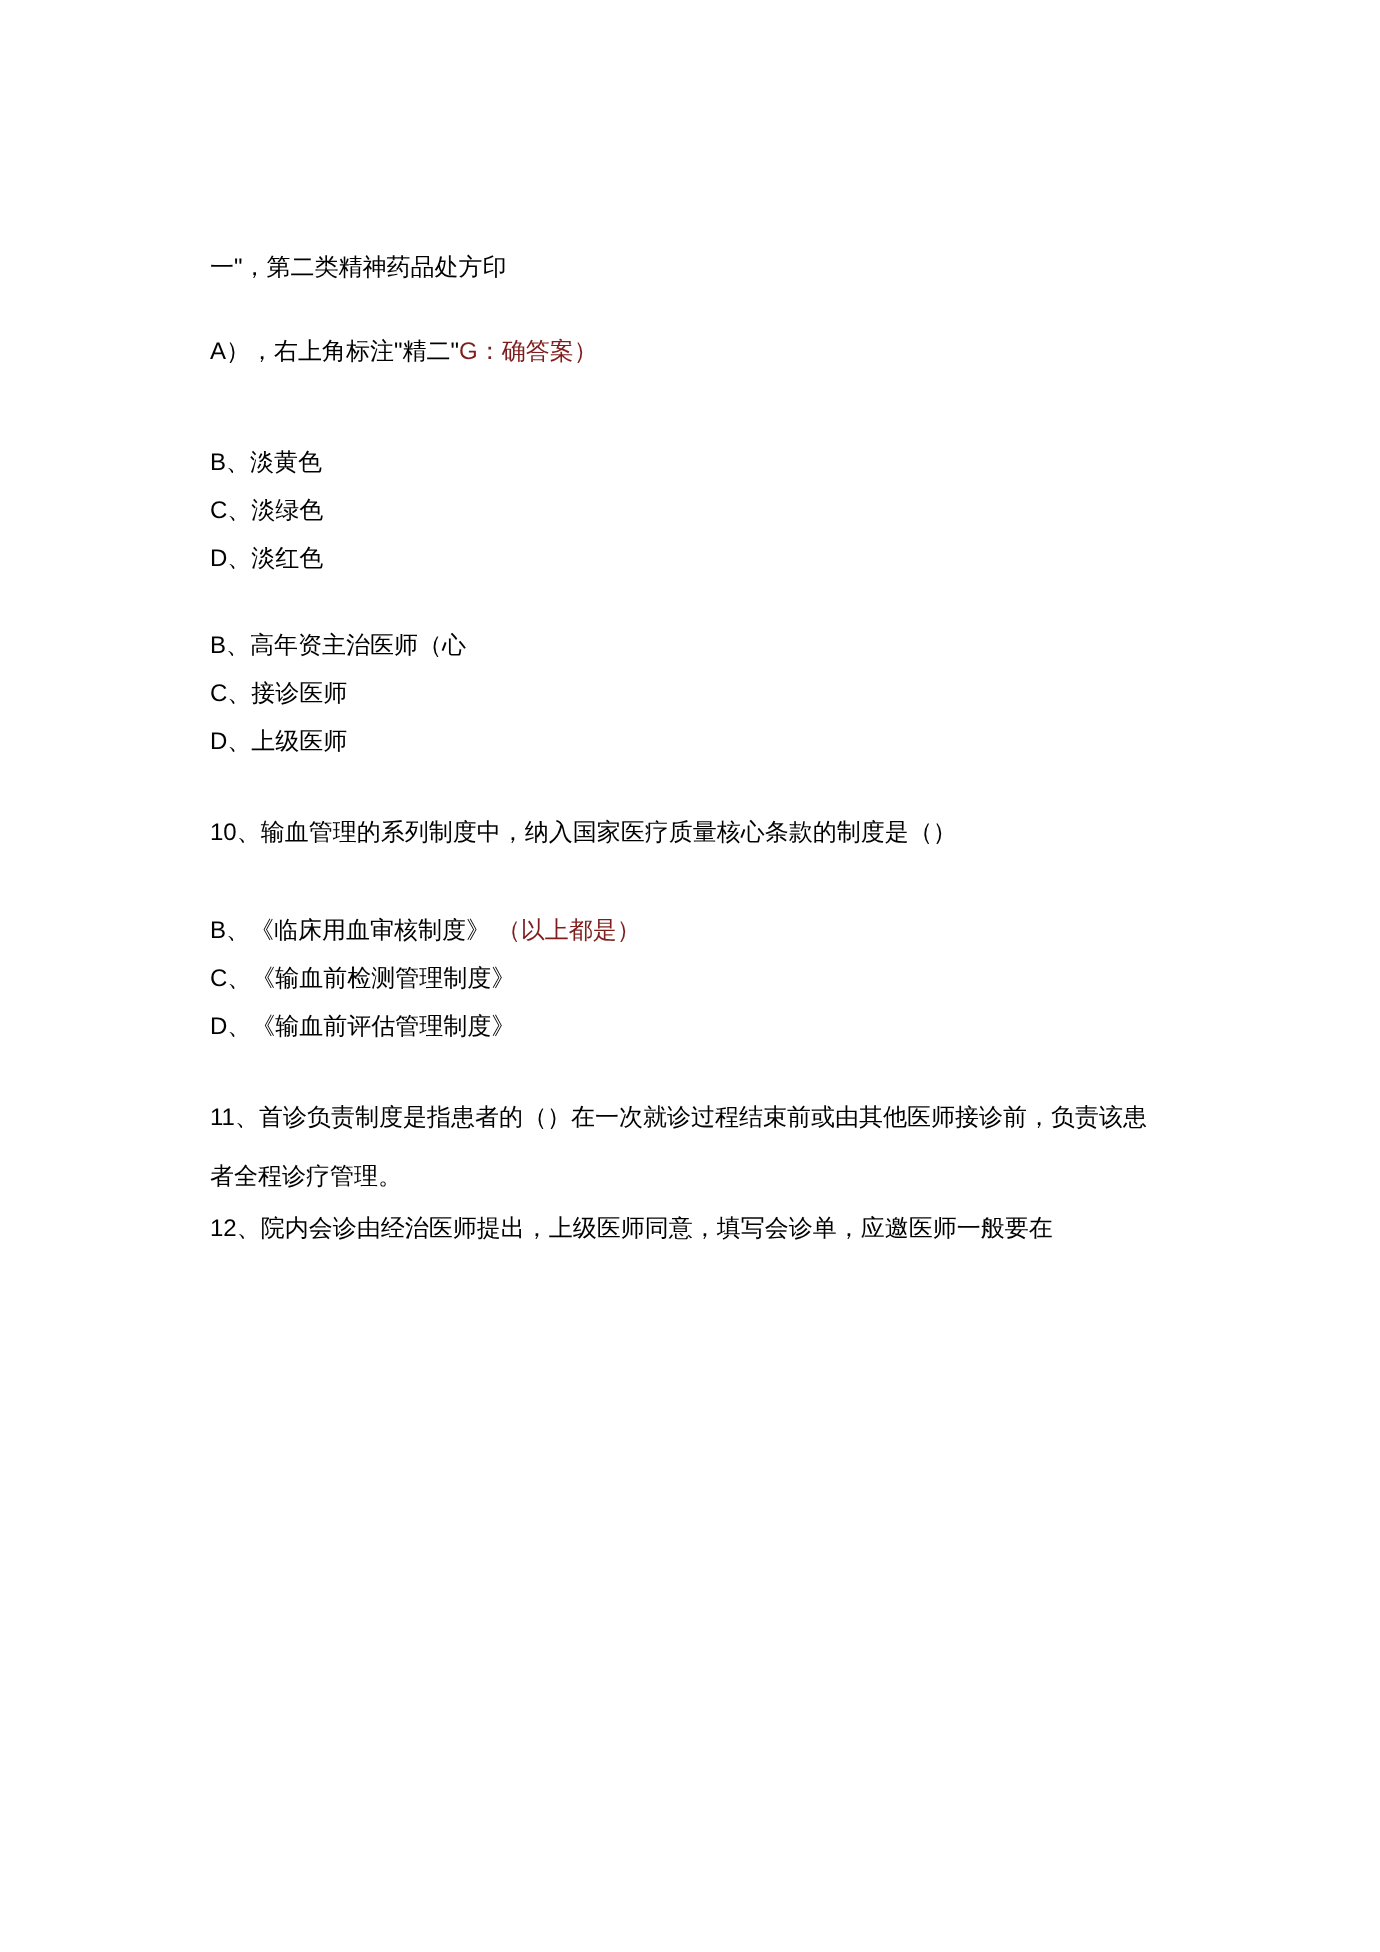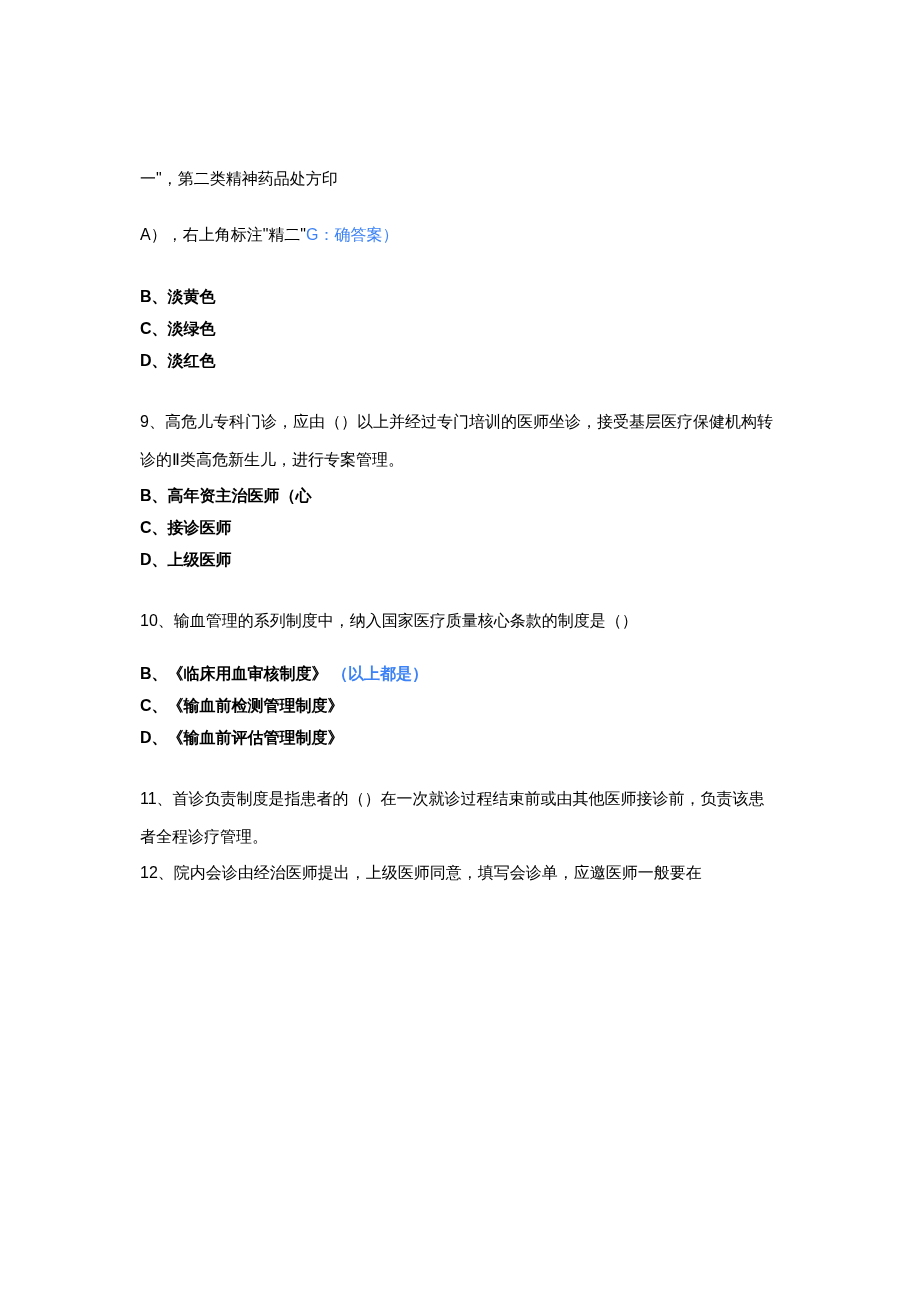--- a/index.html
+++ b/index.html
@@ -18,35 +18,34 @@
     }
     .line {
       line-height: 2.4;
       margin: 0;
     }
     .option {
       line-height: 2.0;
       margin: 0;
     }
     .option-group {
-      margin-top: 0;
+      margin-top: 12px;
       margin-bottom: 6px;
-      font-weight: bold;
     }
     .question-block {
       margin-top: 26px;
     }
     .spacer-lg {
       height: 26px;
     }
     .spacer-md {
       height: 18px;
     }
     .orange {
-      color: #3b82f6;
+      color: #7f1d1d;
     }
   </style>
 </head>
 <body>
 
 <div class="line">一"，第二类精神药品处方印</div>
 
 <div class="spacer-md"></div>
 
 <div class="line">
@@ -55,21 +54,20 @@
 
 <div class="spacer-lg"></div>
 
 <div class="option-group">
   <div class="option">B、淡黄色</div>
   <div class="option">C、淡绿色</div>
   <div class="option">D、淡红色</div>
 </div>
 
 <div class="question-block">
-  <div class="line">9、高危儿专科门诊，应由（）以上并经过专门培训的医师坐诊，接受基层医疗保健机构转诊的Ⅱ类高危新生儿，进行专案管理。</div>
   <div class="option-group">
     <div class="option">B、高年资主治医师（心</div>
     <div class="option">C、接诊医师</div>
     <div class="option">D、上级医师</div>
   </div>
 </div>
 
 <div class="question-block">
   <div class="line">10、输血管理的系列制度中，纳入国家医疗质量核心条款的制度是（）</div>
   <div class="spacer-md"></div>

